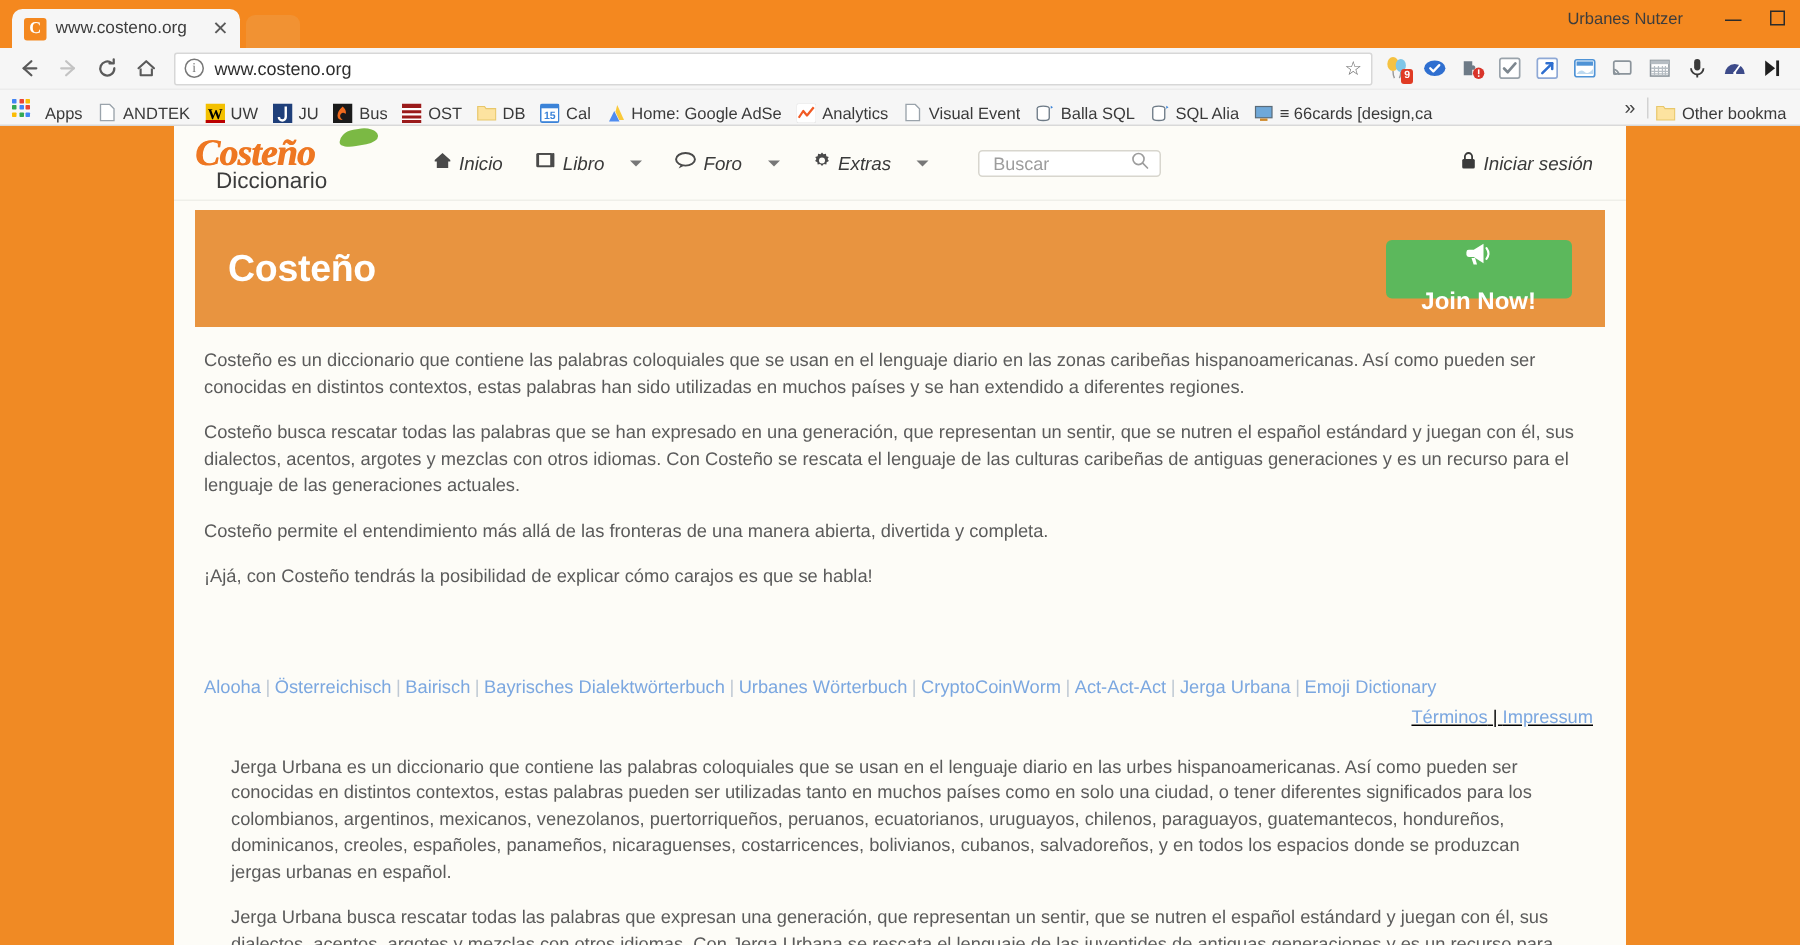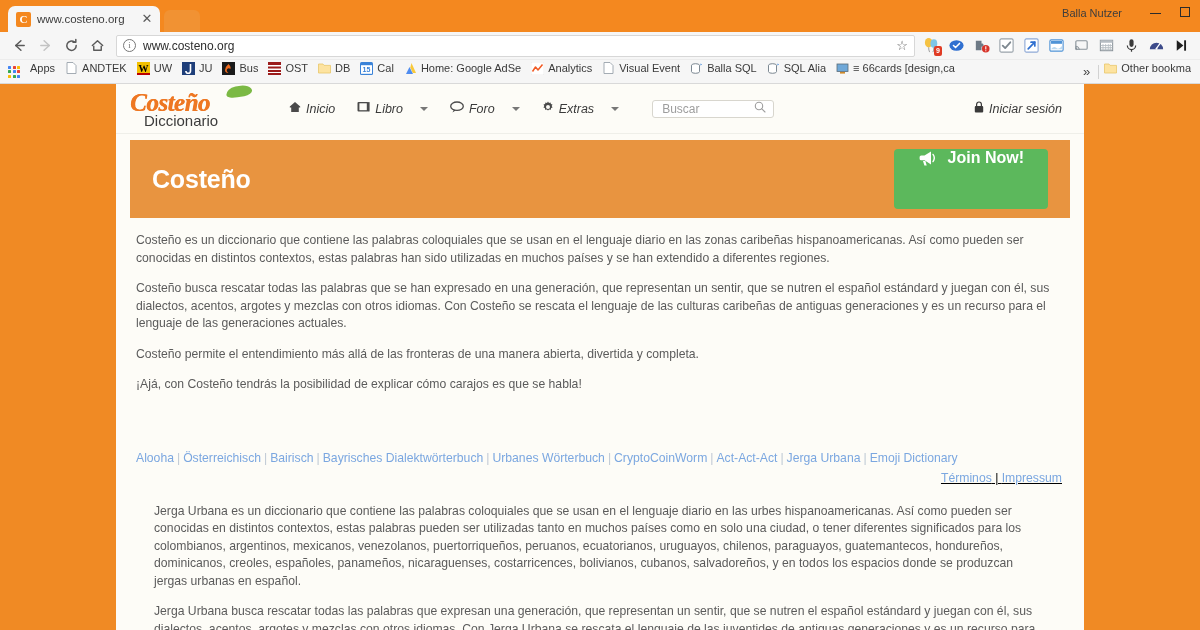--- a/index.html
+++ b/index.html
@@ -107,21 +107,21 @@
 
   
   .bookmarks {
     height: 24px; background: #f6f6f6;
     display: flex; align-items: center;
     padding: 0 4px; border-bottom: 1px solid #d9d9d9;
     font-size: 11px; color: #3a3a3a;
     white-space: nowrap; overflow: hidden;
   }
   .bm {
-    display: flex; align-items: flex-start; height: 20px;
+    display: flex; align-items: flex-end; height: 20px;
     padding: 0 5px; flex: 0 0 auto; cursor: pointer;
     max-width: 150px; overflow: hidden;
   }
   .bm-label { overflow: hidden; text-overflow: clip; white-space: nowrap; }
   .bm-ico { width: 13px; height: 13px; margin-right: 4px; flex:0 0 auto; display:flex; align-items:center; justify-content:center; }
   .apps-grid {
     width: 12px; height: 12px; flex: 0 0 auto;
     display: grid; grid-template-columns: repeat(3,3px); grid-template-rows: repeat(3,3px);
     gap: 1.5px; margin: 0 5px 0 4px;
   }
@@ -204,25 +204,26 @@
     display: flex; align-items: center; padding: 0 22px;
   }
   .jumbo h1 {
     margin: 0; font-size: 25px; color: #fff; font-weight: bold;
     letter-spacing: -0.2px;
   }
   .join-btn {
     margin-left: auto;
     background: #5cb85c; color: #fff;
     border: 0; border-radius: 4px;
-    height: 60px; padding: 0 24px;
+    height: 39px; padding: 0 24px;
     font-size: 16px; font-weight: bold;
-    display: flex; align-items: flex-start; gap: 10px;
+    display: flex; align-items: center; gap: 10px;
     cursor: pointer;
     font-family: "Liberation Sans", sans-serif;
+    flex-direction: column;
   }
 
   
   .article { padding: 14px 20px 0 20px; }
   .article p {
     margin: 0 0 13px 0;
     font-size: 12.2px; line-height: 17.5px; color: #5b5b5b;
   }
   .divider-gap { height: 38px; }
 
@@ -247,21 +248,21 @@
 <div class="chrome-window">
 
   <div class="tabstrip">
     <div class="tab">
       <div class="tab-favicon">C</div>
       <div class="tab-title">www.costeno.org</div>
       <div class="tab-close">✕</div>
     </div>
     <div class="tab-newtab"></div>
     <div class="win-controls">
-      <span class="win-user">Balla Nutzer</span>
+      <span class="win-user">Urbanes Nutzer</span>
       <span class="win-btn"><span class="dash"></span></span>
       <span class="win-btn"><span class="sq"></span></span>
     </div>
   </div>
 
   <div class="toolbar">
     <div class="nav-btn">
       <svg width="15" height="15" viewBox="0 0 16 16">
           <path d="M9.5 3 L4 8 L9.5 13" fill="none" stroke="#5a5a5a" stroke-width="1.6" stroke-linecap="round" stroke-linejoin="round"></path>
           <path d="M4 8 H13" stroke="#5a5a5a" stroke-width="1.6" stroke-linecap="round"></path>

